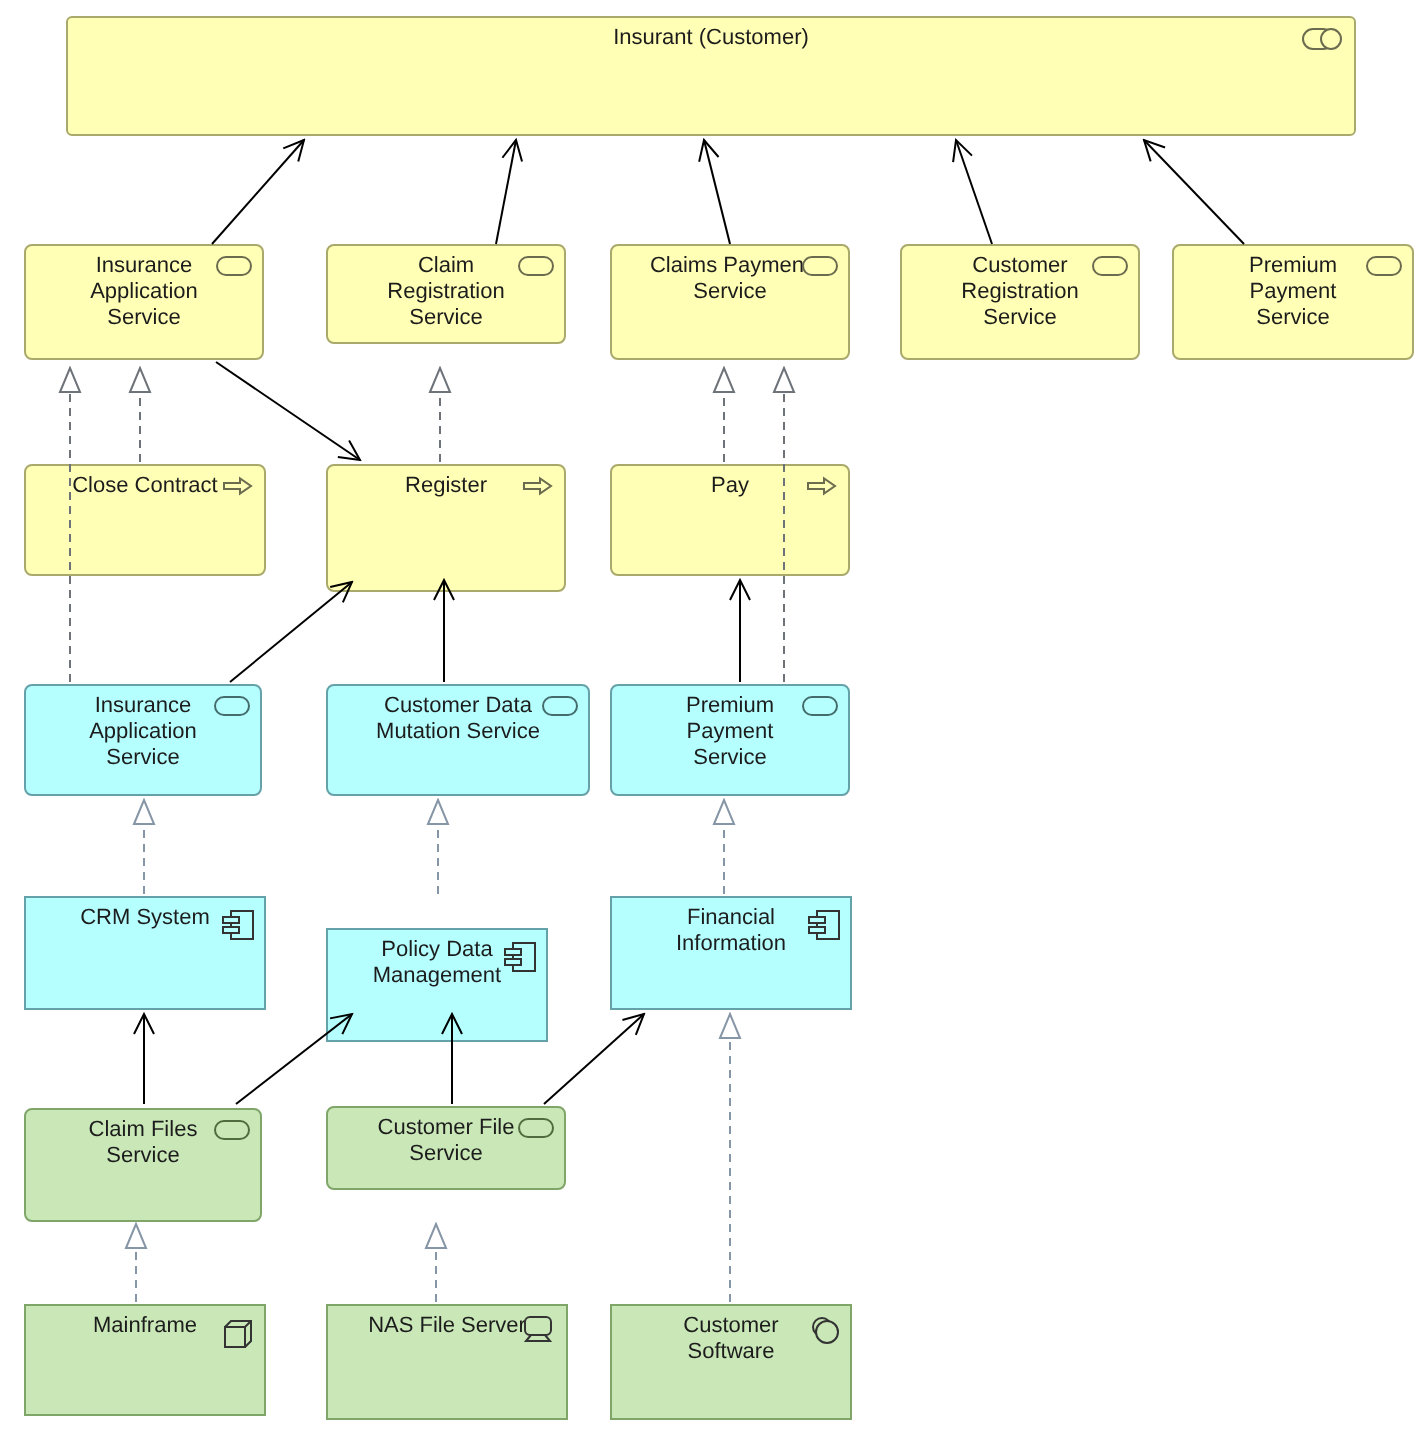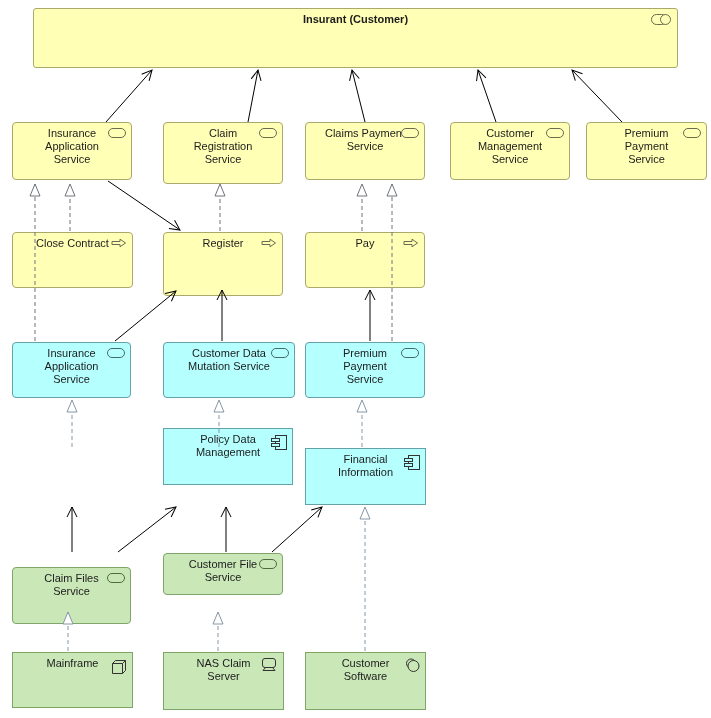--- a/index.html
+++ b/index.html
@@ -10,21 +10,21 @@
   .el{
     position:absolute;box-sizing:border-box;border:1px solid;
     font-size:11px;line-height:13px;color:#1c1c1c;text-align:center;
   }
   .biz{background:#FFFFB5;border-color:#A9A96B;}
   .app{background:#B5FFFF;border-color:#64A1A8;}
   .tech{background:#C9E7B7;border-color:#7FA569;}
   .rounded{border-radius:4px;}
   .slight{border-radius:3px;}
   .lbl{display:block;margin:4px auto 0;width:82px;}
-  .lbl.wide{width:100%;font-weight:bold;}
+  .lbl.wide{width:100%;}
   .icon{position:absolute;top:5px;right:5px;}
   .overlay{position:absolute;left:0;top:0;z-index:5;pointer-events:none;}
 </style>
 </head>
 <body>
 
 <div class="canvas">
 
   <div class="el biz slight" style="left:33px;top:8px;width:645px;height:60px">
     <span class="lbl wide">Insurant (Customer)</span>
@@ -33,34 +33,34 @@
       <circle cx="14.5" cy="5.5" r="5" fill="#FFFFB5" stroke="#6b6b50"></circle>
     </svg>
   </div>
 
   <div class="el biz rounded" style="left:12px;top:122px;width:120px;height:58px">
     <span class="lbl">Insurance Application Service</span>
     <svg class="icon" width="18" height="10" viewBox="0 0 18 10">
         <rect x="0.5" y="0.5" width="17" height="9" rx="4.5" fill="#FFFFB5" stroke="#6b6b50"></rect>
       </svg>
   </div>
-  <div class="el biz rounded" style="left:163px;top:122px;width:120px;height:62px">
+  <div class="el biz rounded" style="left:163px;top:122px;width:120px;height:50px">
     <span class="lbl">Claim Registration Service</span>
     <svg class="icon" width="18" height="10" viewBox="0 0 18 10">
         <rect x="0.5" y="0.5" width="17" height="9" rx="4.5" fill="#FFFFB5" stroke="#6b6b50"></rect>
       </svg>
   </div>
   <div class="el biz rounded" style="left:305px;top:122px;width:120px;height:58px">
     <span class="lbl">Claims Payment Service</span>
     <svg class="icon" width="18" height="10" viewBox="0 0 18 10">
         <rect x="0.5" y="0.5" width="17" height="9" rx="4.5" fill="#FFFFB5" stroke="#6b6b50"></rect>
       </svg>
   </div>
   <div class="el biz rounded" style="left:450px;top:122px;width:120px;height:58px">
-    <span class="lbl">Customer Management Service</span>
+    <span class="lbl">Customer Registration Service</span>
     <svg class="icon" width="18" height="10" viewBox="0 0 18 10">
         <rect x="0.5" y="0.5" width="17" height="9" rx="4.5" fill="#FFFFB5" stroke="#6b6b50"></rect>
       </svg>
   </div>
   <div class="el biz rounded" style="left:586px;top:122px;width:121px;height:58px">
     <span class="lbl">Premium Payment Service</span>
     <svg class="icon" width="18" height="10" viewBox="0 0 18 10">
         <rect x="0.5" y="0.5" width="17" height="9" rx="4.5" fill="#FFFFB5" stroke="#6b6b50"></rect>
       </svg>
   </div>
@@ -96,58 +96,66 @@
         <rect x="0.5" y="0.5" width="17" height="9" rx="4.5" fill="#B5FFFF" stroke="#456c6c"></rect>
       </svg>
   </div>
   <div class="el app rounded" style="left:305px;top:342px;width:120px;height:56px">
     <span class="lbl">Premium Payment Service</span>
     <svg class="icon" width="18" height="10" viewBox="0 0 18 10">
         <rect x="0.5" y="0.5" width="17" height="9" rx="4.5" fill="#B5FFFF" stroke="#456c6c"></rect>
       </svg>
   </div>
 
-  <div class="el app" style="left:163px;top:428px;width:130px;height:57px">
-    <span class="lbl">Policy Data Management</span>
+  <div class="el app" style="left:12px;top:448px;width:121px;height:57px">
+    <span class="lbl">CRM System</span>
     <svg class="icon" width="17" height="17" viewBox="0 0 17 17">
       <rect x="5.5" y="1.5" width="11" height="14" fill="none" stroke="#333"></rect>
       <rect x="1.5" y="4.5" width="8" height="3" fill="#B5FFFF" stroke="#333"></rect>
       <rect x="1.5" y="9.5" width="8" height="3" fill="#B5FFFF" stroke="#333"></rect>
     </svg>
   </div>
-  <div class="el app" style="left:305px;top:448px;width:121px;height:57px">
-    <span class="lbl">Financial Information</span>
+  <div class="el app" style="left:163px;top:464px;width:111px;height:57px">
+    <span class="lbl">Policy Data Management</span>
     <svg class="icon" width="17" height="17" viewBox="0 0 17 17">
       <rect x="5.5" y="1.5" width="11" height="14" fill="none" stroke="#333"></rect>
       <rect x="1.5" y="4.5" width="8" height="3" fill="#B5FFFF" stroke="#333"></rect>
       <rect x="1.5" y="9.5" width="8" height="3" fill="#B5FFFF" stroke="#333"></rect>
     </svg>
   </div>
-
-  <div class="el tech rounded" style="left:12px;top:567px;width:119px;height:57px">
+  <div class="el app" style="left:305px;top:448px;width:121px;height:57px">
+    <span class="lbl">Financial Information</span>
+    <svg class="icon" width="17" height="17" viewBox="0 0 17 17">
+      <rect x="5.5" y="1.5" width="11" height="14" fill="none" stroke="#333"></rect>
+      <rect x="1.5" y="4.5" width="8" height="3" fill="#B5FFFF" stroke="#333"></rect>
+      <rect x="1.5" y="9.5" width="8" height="3" fill="#B5FFFF" stroke="#333"></rect>
+    </svg>
+  </div>
+
+  <div class="el tech rounded" style="left:12px;top:554px;width:119px;height:57px">
     <span class="lbl">Claim Files Service</span>
     <svg class="icon" width="18" height="10" viewBox="0 0 18 10">
         <rect x="0.5" y="0.5" width="17" height="9" rx="4.5" fill="#C9E7B7" stroke="#4f6b3f"></rect>
       </svg>
   </div>
   <div class="el tech rounded" style="left:163px;top:553px;width:120px;height:42px">
     <span class="lbl">Customer File Service</span>
     <svg class="icon" width="18" height="10" viewBox="0 0 18 10">
         <rect x="0.5" y="0.5" width="17" height="9" rx="4.5" fill="#C9E7B7" stroke="#4f6b3f"></rect>
       </svg>
   </div>
 
   <div class="el tech" style="left:12px;top:652px;width:121px;height:56px">
     <span class="lbl">Mainframe</span>
     <svg class="icon" width="17" height="17" viewBox="0 0 17 17">
       <path d="M2.5,5.5 H12.5 V15.5 H2.5 Z M2.5,5.5 L5.5,2.5 H15.5 V12.5 L12.5,15.5 M12.5,5.5 L15.5,2.5" fill="none" stroke="#333"></path>
     </svg>
   </div>
   <div class="el tech" style="left:163px;top:652px;width:121px;height:58px">
-    <span class="lbl">NAS Claim Server</span>
+    <span class="lbl">NAS File Server</span>
     <svg class="icon" width="18" height="14" viewBox="0 0 18 14">
       <rect x="2.5" y="0.5" width="13" height="9" rx="2.5" fill="none" stroke="#333"></rect>
       <path d="M5.5,9.5 L3,12.5 H15 L12.5,9.5" fill="none" stroke="#333"></path>
     </svg>
   </div>
   <div class="el tech" style="left:305px;top:652px;width:121px;height:58px">
     <span class="lbl">Customer Software</span>
     <svg class="icon" width="15" height="15" viewBox="0 0 15 15">
       <circle cx="6" cy="5.5" r="4.5" fill="none" stroke="#333"></circle>
       <circle cx="8.5" cy="8" r="5.5" fill="#C9E7B7" stroke="#333"></circle>

